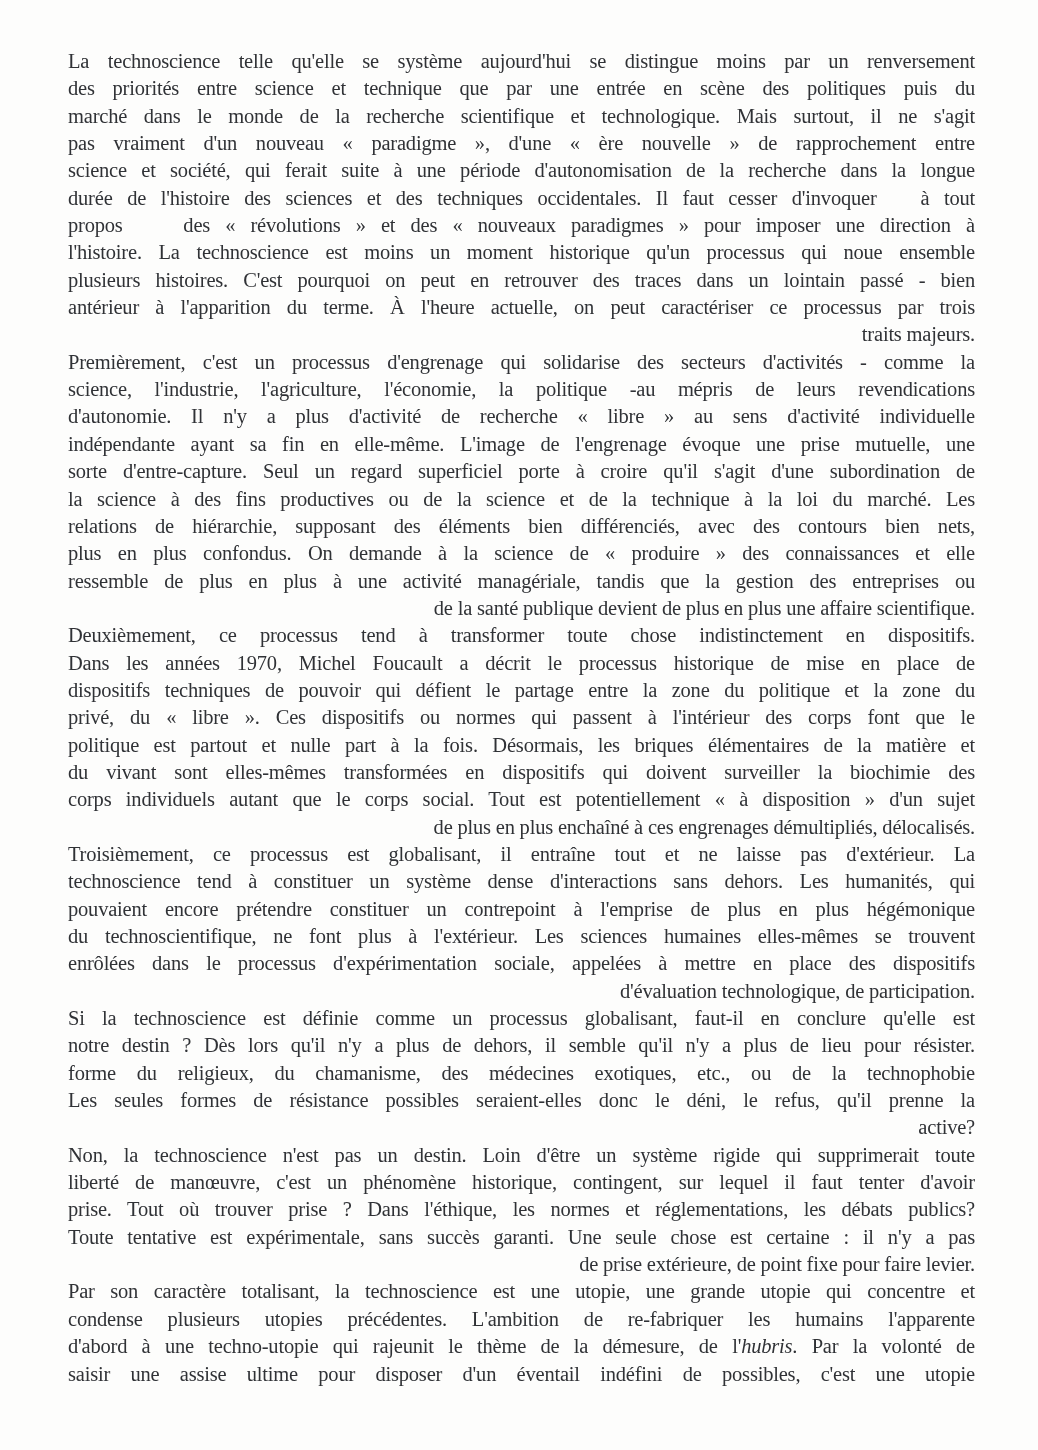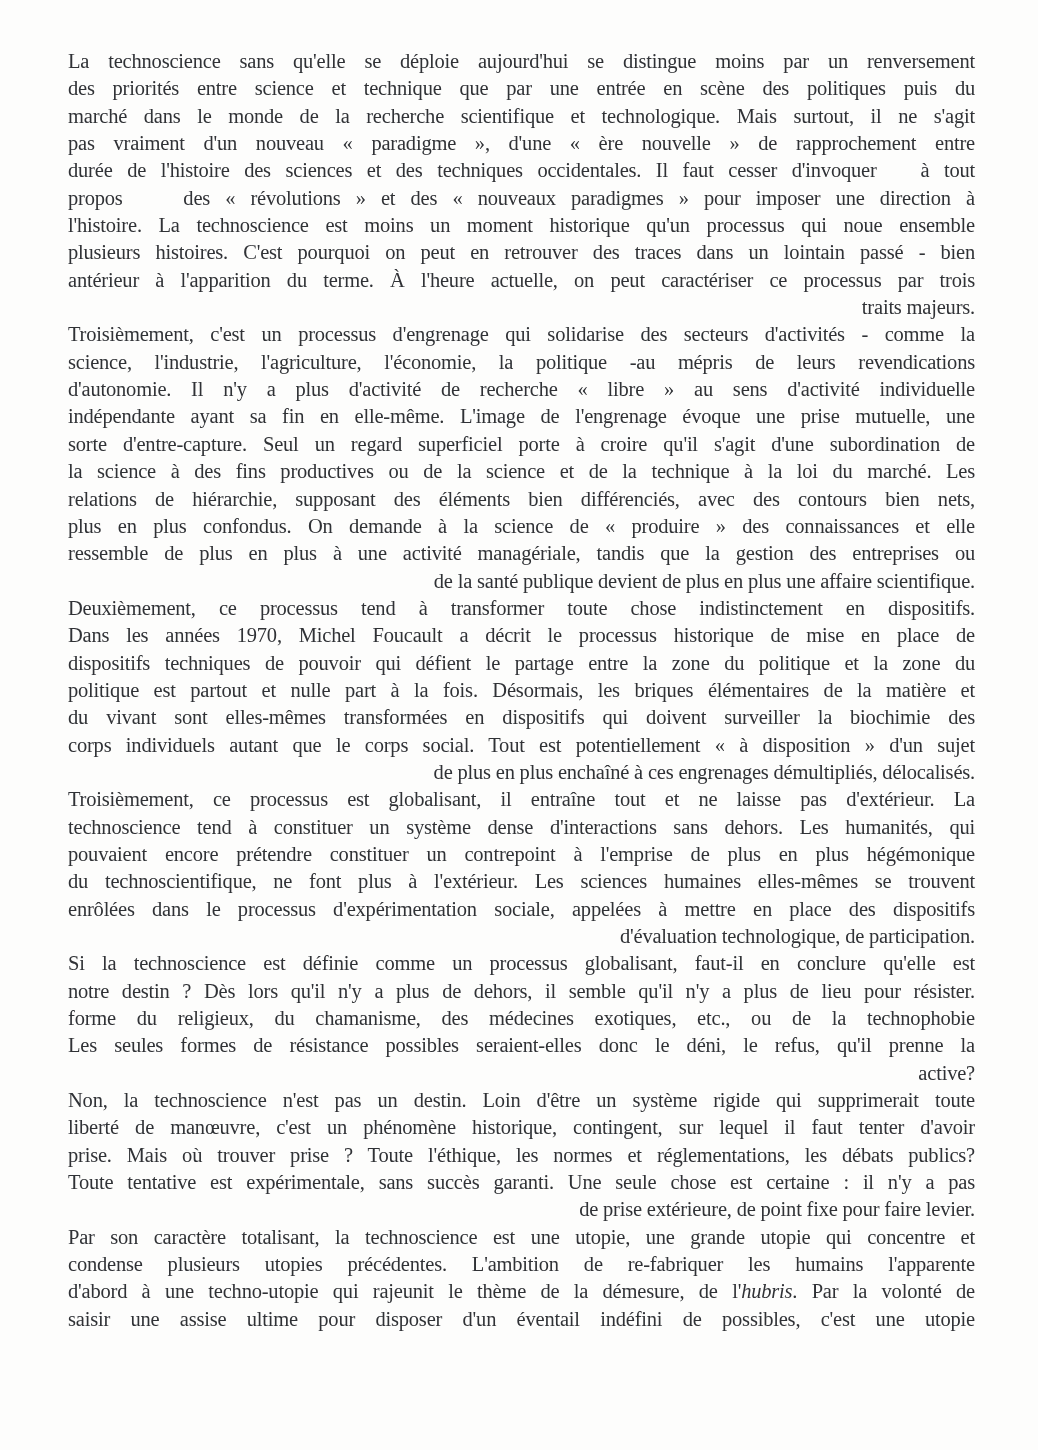--- a/index.html
+++ b/index.html
@@ -41,47 +41,49 @@
   .line em {
     font-style: italic;
   }
 </style>
 </head>
 <body>
 
 <div class="page">
   <div class="text-block">
       <div class="paragraph">
-        <div class="line j"><span>La technoscience sans qu'elle se déploie aujourd'hui se distingue moins par un renversement</span></div>
+        <div class="line j"><span>La technoscience telle qu'elle se système aujourd'hui se distingue moins par un renversement</span></div>
         <div class="line j"><span>des priorités entre science et technique que par une entrée en scène des politiques puis du</span></div>
         <div class="line j"><span>marché dans le monde de la recherche scientifique et technologique. Mais surtout, il ne s'agit</span></div>
         <div class="line j"><span>pas vraiment d'un nouveau « paradigme », d'une « ère nouvelle » de rapprochement entre</span></div>
+        <div class="line j"><span>science et société, qui ferait suite à une période d'autonomisation de la recherche dans la longue</span></div>
         <div class="line j"><span>durée de l'histoire des sciences et des techniques occidentales. Il faut cesser d'invoquer&nbsp;&nbsp; à tout</span></div>
         <div class="line j"><span>propos&nbsp;&nbsp;&nbsp; des « révolutions » et des « nouveaux paradigmes » pour imposer une direction à</span></div>
         <div class="line j"><span>l'histoire. La technoscience est moins un moment historique qu'un processus qui noue ensemble</span></div>
         <div class="line j"><span>plusieurs histoires. C'est pourquoi on peut en retrouver des traces dans un lointain passé - bien</span></div>
         <div class="line j"><span>antérieur à l'apparition du terme. À l'heure actuelle, on peut caractériser ce processus par trois</span></div>
         <div class="line"><span>traits majeurs.</span></div>
       </div>
       <div class="paragraph">
-        <div class="line j"><span>Troisièmement, c'est un processus d'engrenage qui solidarise des secteurs d'activités - comme la</span></div>
+        <div class="line j"><span>Premièrement, c'est un processus d'engrenage qui solidarise des secteurs d'activités - comme la</span></div>
         <div class="line j"><span>science, l'industrie, l'agriculture, l'économie, la politique -au mépris de leurs revendications</span></div>
         <div class="line j"><span>d'autonomie. Il n'y a plus d'activité de recherche « libre » au sens d'activité individuelle</span></div>
         <div class="line j"><span>indépendante ayant sa fin en elle-même. L'image de l'engrenage évoque une prise mutuelle, une</span></div>
         <div class="line j"><span>sorte d'entre-capture. Seul un regard superficiel porte à croire qu'il s'agit d'une subordination de</span></div>
         <div class="line j"><span>la science à des fins productives ou de la science et de la technique à la loi du marché. Les</span></div>
         <div class="line j"><span>relations de hiérarchie, supposant des éléments bien différenciés, avec des contours bien nets,</span></div>
         <div class="line j"><span>plus en plus confondus. On demande à la science de « produire » des connaissances et elle</span></div>
         <div class="line j"><span>ressemble de plus en plus à une activité managériale, tandis que la gestion des entreprises ou</span></div>
         <div class="line"><span>de la santé publique devient de plus en plus une affaire scientifique.</span></div>
       </div>
       <div class="paragraph">
         <div class="line j"><span>Deuxièmement, ce processus tend à transformer toute chose indistinctement en dispositifs.</span></div>
         <div class="line j"><span>Dans les années 1970, Michel Foucault a décrit le processus historique de mise en place de</span></div>
         <div class="line j"><span>dispositifs techniques de pouvoir qui défient le partage entre la zone du politique et la zone du</span></div>
+        <div class="line j"><span>privé, du « libre ». Ces dispositifs ou normes qui passent à l'intérieur des corps font que le</span></div>
         <div class="line j"><span>politique est partout et nulle part à la fois. Désormais, les briques élémentaires de la matière et</span></div>
         <div class="line j"><span>du vivant sont elles-mêmes transformées en dispositifs qui doivent surveiller la biochimie des</span></div>
         <div class="line j"><span>corps individuels autant que le corps social. Tout est potentiellement « à disposition » d'un sujet</span></div>
         <div class="line"><span>de plus en plus enchaîné à ces engrenages démultipliés, délocalisés.</span></div>
       </div>
       <div class="paragraph">
         <div class="line j"><span>Troisièmement, ce processus est globalisant, il entraîne tout et ne laisse pas d'extérieur. La</span></div>
         <div class="line j"><span>technoscience tend à constituer un système dense d'interactions sans dehors. Les humanités, qui</span></div>
         <div class="line j"><span>pouvaient encore prétendre constituer un contrepoint à l'emprise de plus en plus hégémonique</span></div>
         <div class="line j"><span>du technoscientifique, ne font plus à l'extérieur. Les sciences humaines elles-mêmes se trouvent</span></div>
@@ -91,21 +93,21 @@
       <div class="paragraph">
         <div class="line j"><span>Si la technoscience est définie comme un processus globalisant, faut-il en conclure qu'elle est</span></div>
         <div class="line j"><span>notre destin ? Dès lors qu'il n'y a plus de dehors, il semble qu'il n'y a plus de lieu pour résister.</span></div>
         <div class="line j"><span>forme du religieux, du chamanisme, des médecines exotiques, etc., ou de la technophobie</span></div>
         <div class="line j"><span>Les seules formes de résistance possibles seraient-elles donc le déni, le refus, qu'il prenne la</span></div>
         <div class="line"><span>active?</span></div>
       </div>
       <div class="paragraph">
         <div class="line j"><span>Non, la technoscience n'est pas un destin. Loin d'être un système rigide qui supprimerait toute</span></div>
         <div class="line j"><span>liberté de manœuvre, c'est un phénomène historique, contingent, sur lequel il faut tenter d'avoir</span></div>
-        <div class="line j"><span>prise. Mais où trouver prise ? Toute l'éthique, les normes et réglementations, les débats publics?</span></div>
+        <div class="line j"><span>prise. Tout où trouver prise ? Dans l'éthique, les normes et réglementations, les débats publics?</span></div>
       </div>
       <div class="paragraph">
         <div class="line j"><span>Toute tentative est expérimentale, sans succès garanti. Une seule chose est certaine : il n'y a pas</span></div>
         <div class="line"><span>de prise extérieure, de point fixe pour faire levier.</span></div>
       </div>
       <div class="paragraph">
         <div class="line j"><span>Par son caractère totalisant, la technoscience est une utopie, une grande utopie qui concentre et</span></div>
         <div class="line j"><span>condense plusieurs utopies précédentes. L'ambition de re-fabriquer les humains l'apparente</span></div>
         <div class="line j"><span>d'abord à une techno-utopie qui rajeunit le thème de la démesure, de l'</span><em>hubris</em><span>. Par la volonté de</span></div>
         <div class="line j"><span>saisir une assise ultime pour disposer d'un éventail indéfini de possibles, c'est une utopie</span></div>

